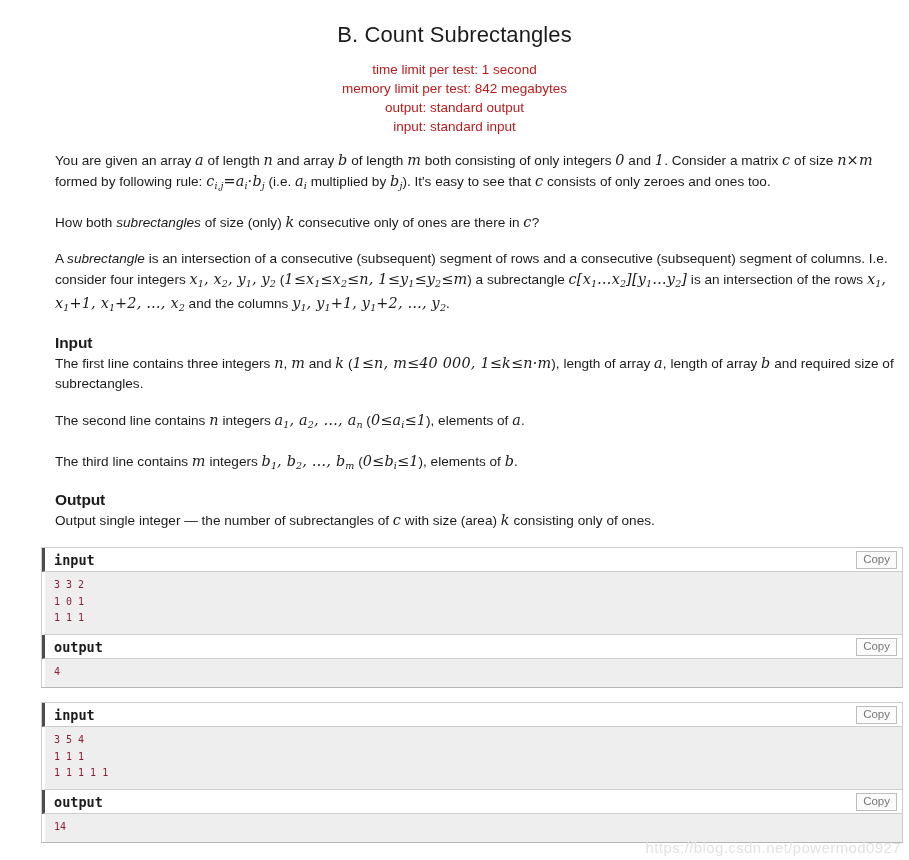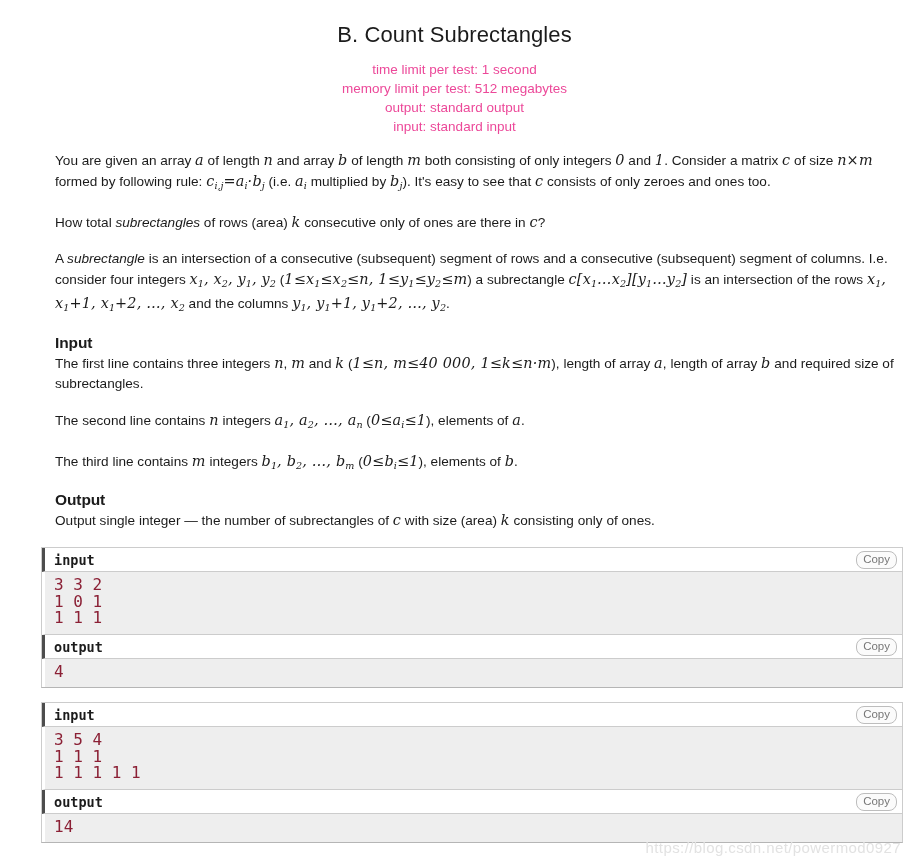--- a/index.html
+++ b/index.html
@@ -31,21 +31,21 @@
   .problem-title {
     font-size: 22px;
     font-weight: normal;
     color: #1b1b1b;
     margin: 0 0 12px 0;
     letter-spacing: 0.1px;
   }
   .limits {
     font-size: 13.5px;
     line-height: 19px;
-    color: #ec4899;
+    color: #b91c1c;
   }
   .limits div { margin: 0; }
 
   
   .statement {
     margin: 14px;
     padding: 0 6px 0 41px;
     width: 909px;
     box-sizing: border-box;
   }
@@ -109,32 +109,32 @@
   }
   .copy-btn {
     position: absolute;
     right: 5px;
     top: 3px;
     font-family: "Liberation Sans", sans-serif;
     font-size: 11.5px;
     color: #777777;
     background: #fbfbfb;
     border: 1px solid #bdbdbd;
-    border-radius: 8px;
+    border-radius: 0;
     padding: 1px 6px 2px 6px;
     line-height: 13px;
     cursor: pointer;
   }
   pre.io-data {
     margin: 0;
     padding: 5px 9px 7px 9px;
     background: #eeeeee;
     border-left: 3px solid #ffffff;
     font-family: "DejaVu Sans Mono", "Liberation Mono", monospace;
-    font-size: 16px;
+    font-size: 10px;
     line-height: 16.5px;
     color: #8b2035;
     white-space: pre;
     border-bottom: 1px solid #cccccc;
   }
   pre.io-data.last { border-bottom: none; }
 
   
   .watermark {
     position: absolute;
@@ -151,31 +151,31 @@
 </style>
 </head>
 <body>
 
 <div class="page">
 
   <div class="problem-header">
     <h1 class="problem-title">B. Count Subrectangles</h1>
     <div class="limits">
       <div>time limit per test: 1 second</div>
-      <div>memory limit per test: 512 megabytes</div>
+      <div>memory limit per test: 842 megabytes</div>
       <div>output: standard output</div>
       <div>input: standard input</div>
     </div>
   </div>
 
   <div class="statement">
 
     <p class="first-para"><span>You are given an array </span><span class="m">a</span><span> of length </span><span class="m">n</span><span> and array </span><span class="m">b</span><span> of length </span><span class="m">m</span><span> both consisting of only integers </span><span class="m num">0</span><span> and </span><span class="m num">1</span><span>. Consider a matrix </span><span class="m">c</span><span> of size </span><span class="m">n</span><span class="m op">×</span><span class="m">m</span><span> formed by following rule: </span><span class="m"><span>c</span><sub>i,j</sub></span><span class="m op">=</span><span class="m"><span>a</span><sub>i</sub></span><span class="m op">·</span><span class="m"><span>b</span><sub>j</sub></span><span> (i.e. </span><span class="m"><span>a</span><sub>i</sub></span><span> multiplied by </span><span class="m"><span>b</span><sub>j</sub></span><span>). It's easy to see that </span><span class="m">c</span><span> consists of only zeroes and ones too.</span></p>
 
-    <p><span>How total </span><span class="ital">subrectangles</span><span> of rows (area) </span><span class="m">k</span><span> consecutive only of ones are there in </span><span class="m">c</span><span>?</span></p>
+    <p><span>How both </span><span class="ital">subrectangles</span><span> of size (only) </span><span class="m">k</span><span> consecutive only of ones are there in </span><span class="m">c</span><span>?</span></p>
 
     <p><span>A </span><span class="ital">subrectangle</span><span> is an intersection of a consecutive (subsequent) segment of rows and a consecutive (subsequent) segment of columns. I.e. consider four integers </span><span class="m"><span>x</span><sub>1</sub></span><span class="m num">, </span><span class="m"><span>x</span><sub>2</sub></span><span class="m num">, </span><span class="m"><span>y</span><sub>1</sub></span><span class="m num">, </span><span class="m"><span>y</span><sub>2</sub></span><span> (</span><span class="m num">1</span><span class="m op">≤</span><span class="m"><span>x</span><sub>1</sub></span><span class="m op">≤</span><span class="m"><span>x</span><sub>2</sub></span><span class="m op">≤</span><span class="m">n</span><span class="m num">, </span><span class="m num">1</span><span class="m op">≤</span><span class="m"><span>y</span><sub>1</sub></span><span class="m op">≤</span><span class="m"><span>y</span><sub>2</sub></span><span class="m op">≤</span><span class="m">m</span><span>)</span><span> a subrectangle </span><span class="m">c</span><span class="m brk">[</span><span class="m"><span>x</span><sub>1</sub></span><span class="m num">…</span><span class="m"><span>x</span><sub>2</sub></span><span class="m brk">]</span><span class="m brk">[</span><span class="m"><span>y</span><sub>1</sub></span><span class="m num">…</span><span class="m"><span>y</span><sub>2</sub></span><span class="m brk">]</span><span> is an intersection of the rows </span><span class="m"><span>x</span><sub>1</sub></span><span class="m num">, </span><span class="m"><span>x</span><sub>1</sub></span><span class="m op">+</span><span class="m num">1</span><span class="m num">, </span><span class="m"><span>x</span><sub>1</sub></span><span class="m op">+</span><span class="m num">2</span><span class="m num">, </span><span class="m num">…</span><span class="m num">, </span><span class="m"><span>x</span><sub>2</sub></span><span> and the columns </span><span class="m"><span>y</span><sub>1</sub></span><span class="m num">, </span><span class="m"><span>y</span><sub>1</sub></span><span class="m op">+</span><span class="m num">1</span><span class="m num">, </span><span class="m"><span>y</span><sub>1</sub></span><span class="m op">+</span><span class="m num">2</span><span class="m num">, </span><span class="m num">…</span><span class="m num">, </span><span class="m"><span>y</span><sub>2</sub></span><span>.</span></p>
 
 
     <div class="section-title">Input</div>
     <p><span>The first line contains three integers </span><span class="m">n</span><span>, </span><span class="m">m</span><span> and </span><span class="m">k</span><span> (</span><span class="m num">1</span><span class="m op">≤</span><span class="m">n</span><span class="m num">, </span><span class="m">m</span><span class="m op">≤</span><span class="m num">40 000</span><span class="m num">, </span><span class="m num">1</span><span class="m op">≤</span><span class="m">k</span><span class="m op">≤</span><span class="m">n</span><span class="m op">·</span><span class="m">m</span><span>), length of array </span><span class="m">a</span><span>, length of array </span><span class="m">b</span><span> and required size of subrectangles.</span></p>
 
     <p><span>The second line contains </span><span class="m">n</span><span> integers </span><span class="m"><span>a</span><sub>1</sub></span><span class="m num">, </span><span class="m"><span>a</span><sub>2</sub></span><span class="m num">, </span><span class="m num">…</span><span class="m num">, </span><span class="m"><span>a</span><sub>n</sub></span><span> (</span><span class="m num">0</span><span class="m op">≤</span><span class="m"><span>a</span><sub>i</sub></span><span class="m op">≤</span><span class="m num">1</span><span>), elements of </span><span class="m">a</span><span>.</span></p>
 
     <p><span>The third line contains </span><span class="m">m</span><span> integers </span><span class="m"><span>b</span><sub>1</sub></span><span class="m num">, </span><span class="m"><span>b</span><sub>2</sub></span><span class="m num">, </span><span class="m num">…</span><span class="m num">, </span><span class="m"><span>b</span><sub>m</sub></span><span> (</span><span class="m num">0</span><span class="m op">≤</span><span class="m"><span>b</span><sub>i</sub></span><span class="m op">≤</span><span class="m num">1</span><span>), elements of </span><span class="m">b</span><span>.</span></p>

